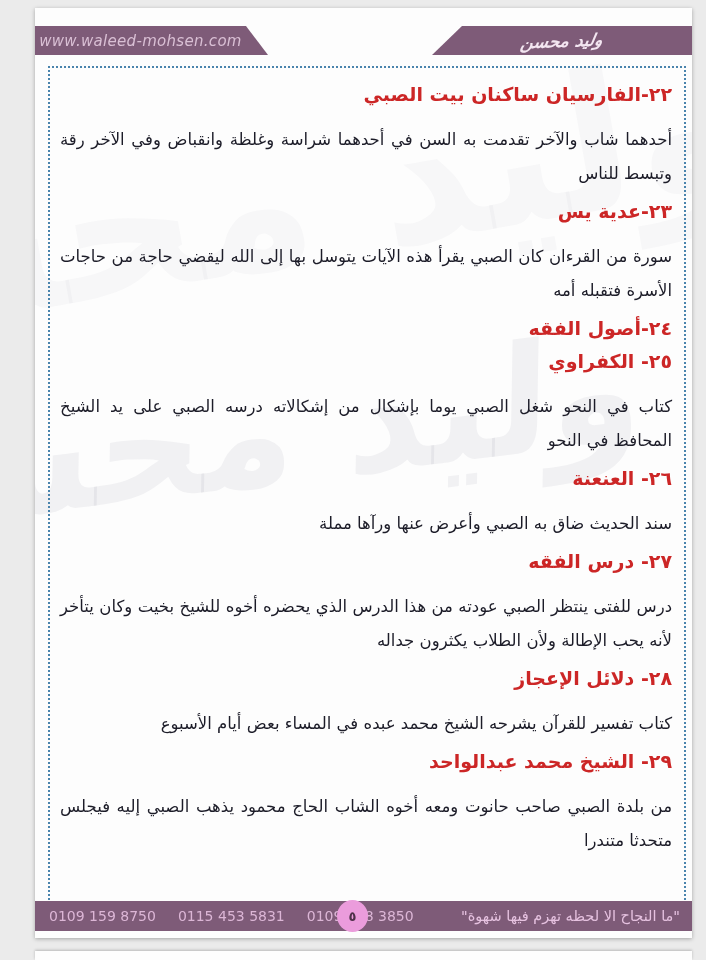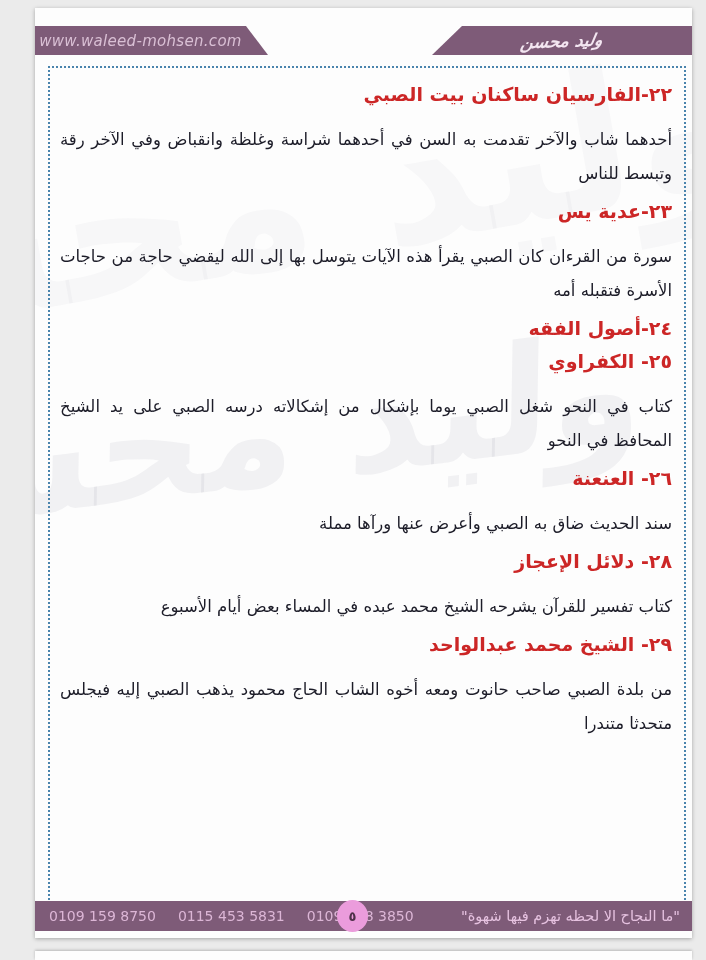--- a/index.html
+++ b/index.html
@@ -156,20 +156,24 @@
           </div>
           <div class="section">
             <h2 class="sec-heading">٢٥- الكفراوي</h2>
             <p class="sec-body">كتاب في النحو شغل الصبي يوما بإشكال من إشكالاته درسه الصبي على يد الشيخ المحافظ في النحو</p>
           </div>
           <div class="section">
             <h2 class="sec-heading">٢٦- العنعنة</h2>
             <p class="sec-body">سند الحديث ضاق به الصبي وأعرض عنها ورآها مملة</p>
           </div>
           <div class="section">
+            <h2 class="sec-heading">٢٧- درس الفقه</h2>
+            <p class="sec-body">درس للفتى ينتظر الصبي عودته من هذا الدرس الذي يحضره أخوه للشيخ بخيت وكان يتأخر لأنه يحب الإطالة ولأن الطلاب يكثرون جداله</p>
+          </div>
+          <div class="section">
             <h2 class="sec-heading">٢٨- دلائل الإعجاز</h2>
             <p class="sec-body">كتاب تفسير للقرآن يشرحه الشيخ محمد عبده في المساء بعض أيام الأسبوع</p>
           </div>
           <div class="section">
             <h2 class="sec-heading">٢٩- الشيخ محمد عبدالواحد</h2>
             <p class="sec-body">من بلدة الصبي صاحب حانوت ومعه أخوه الشاب الحاج محمود يذهب الصبي إليه فيجلس متحدثا متندرا</p>
           </div>
         </div>
     </div>
 

